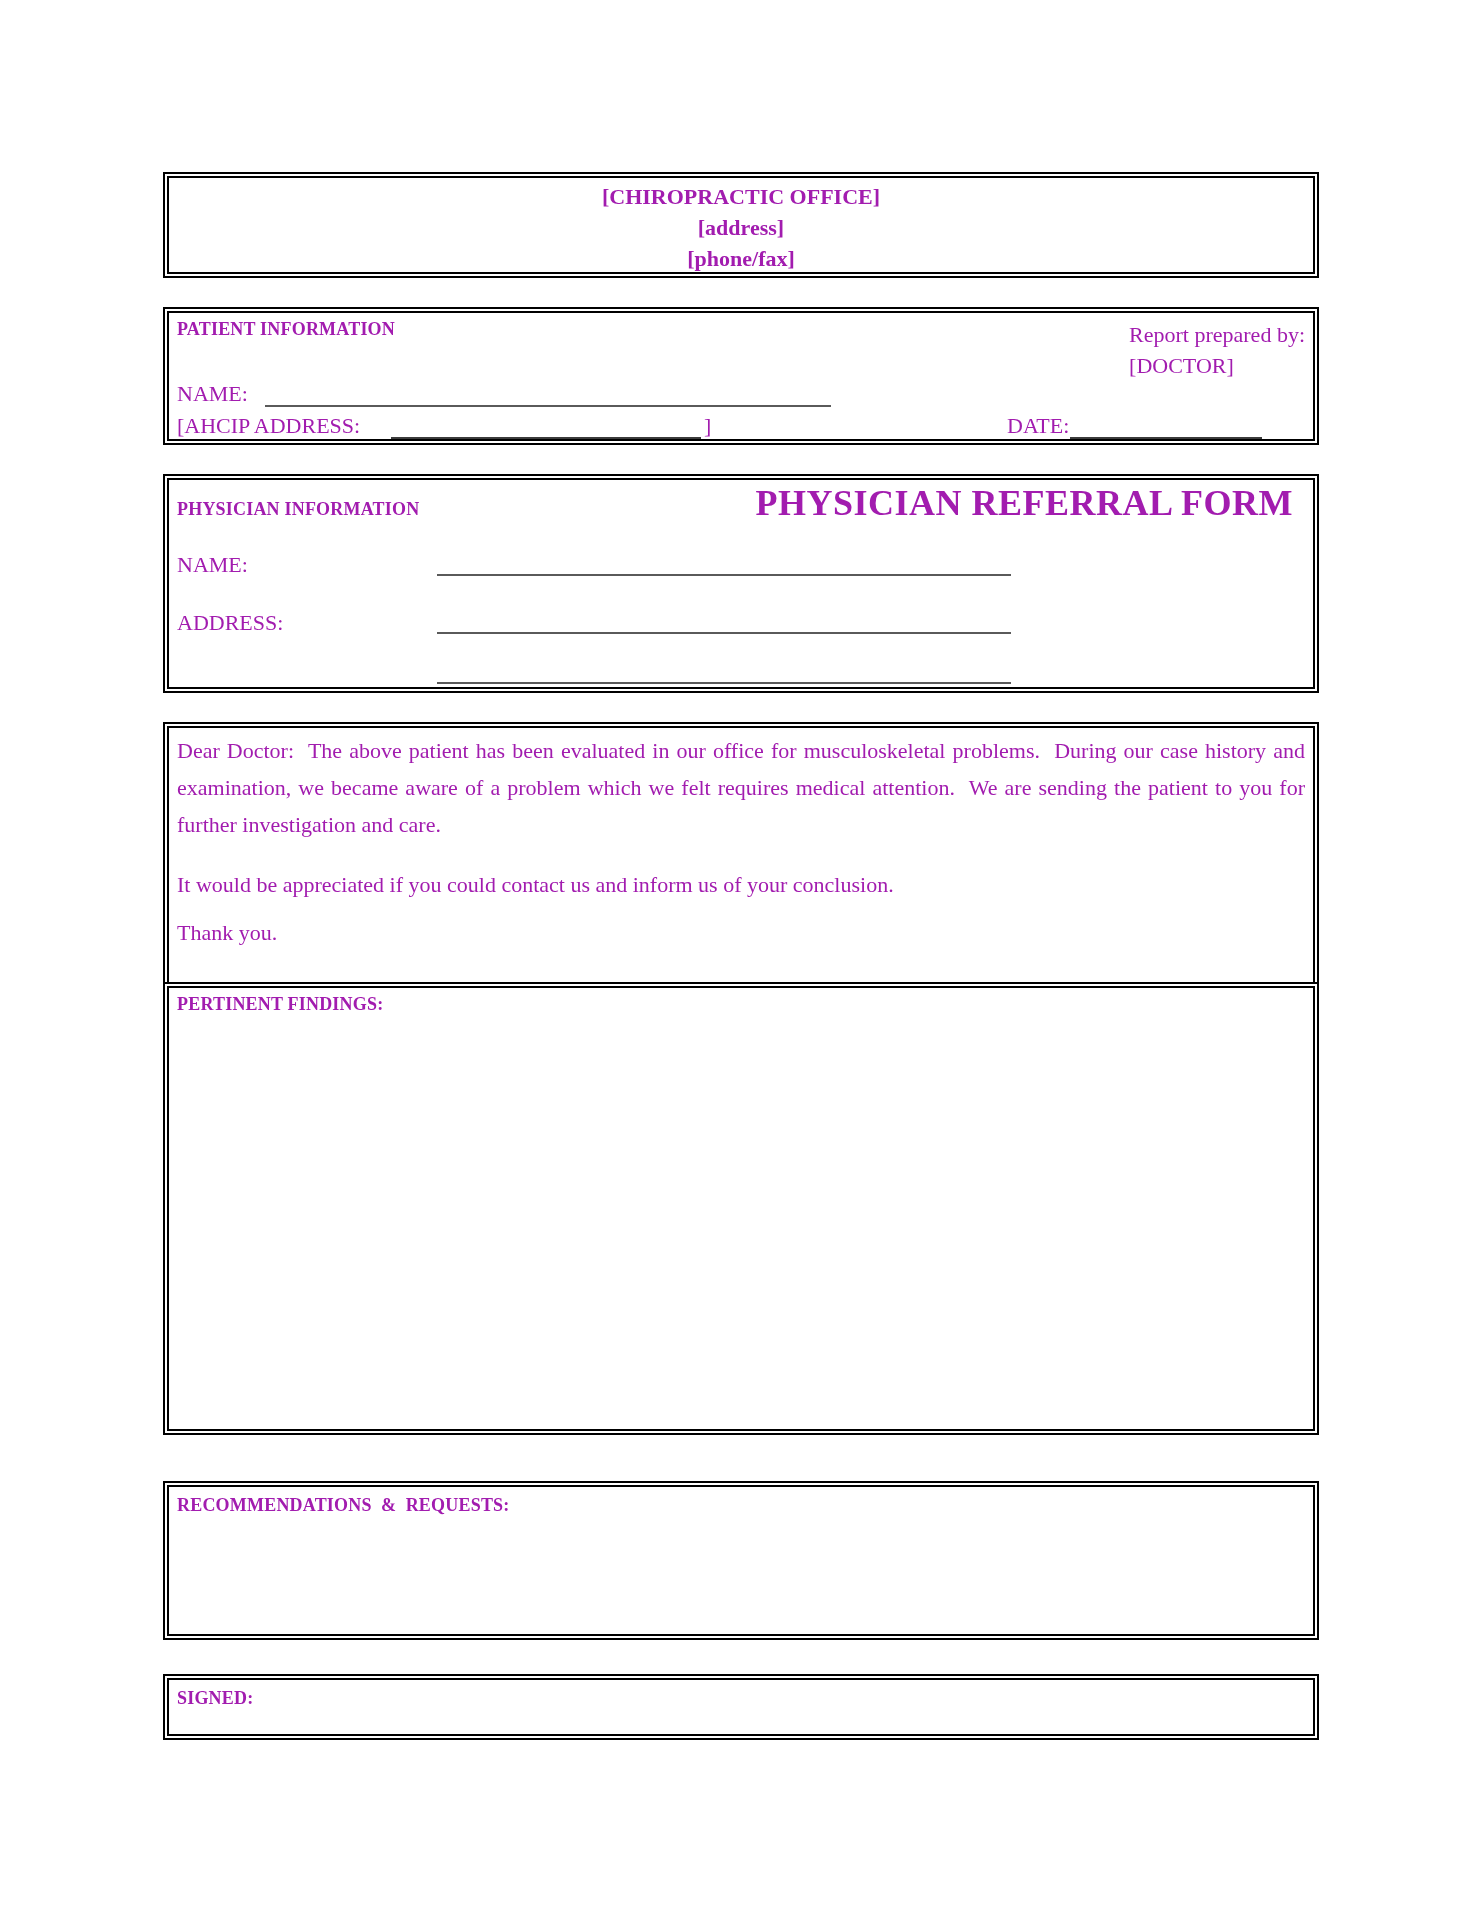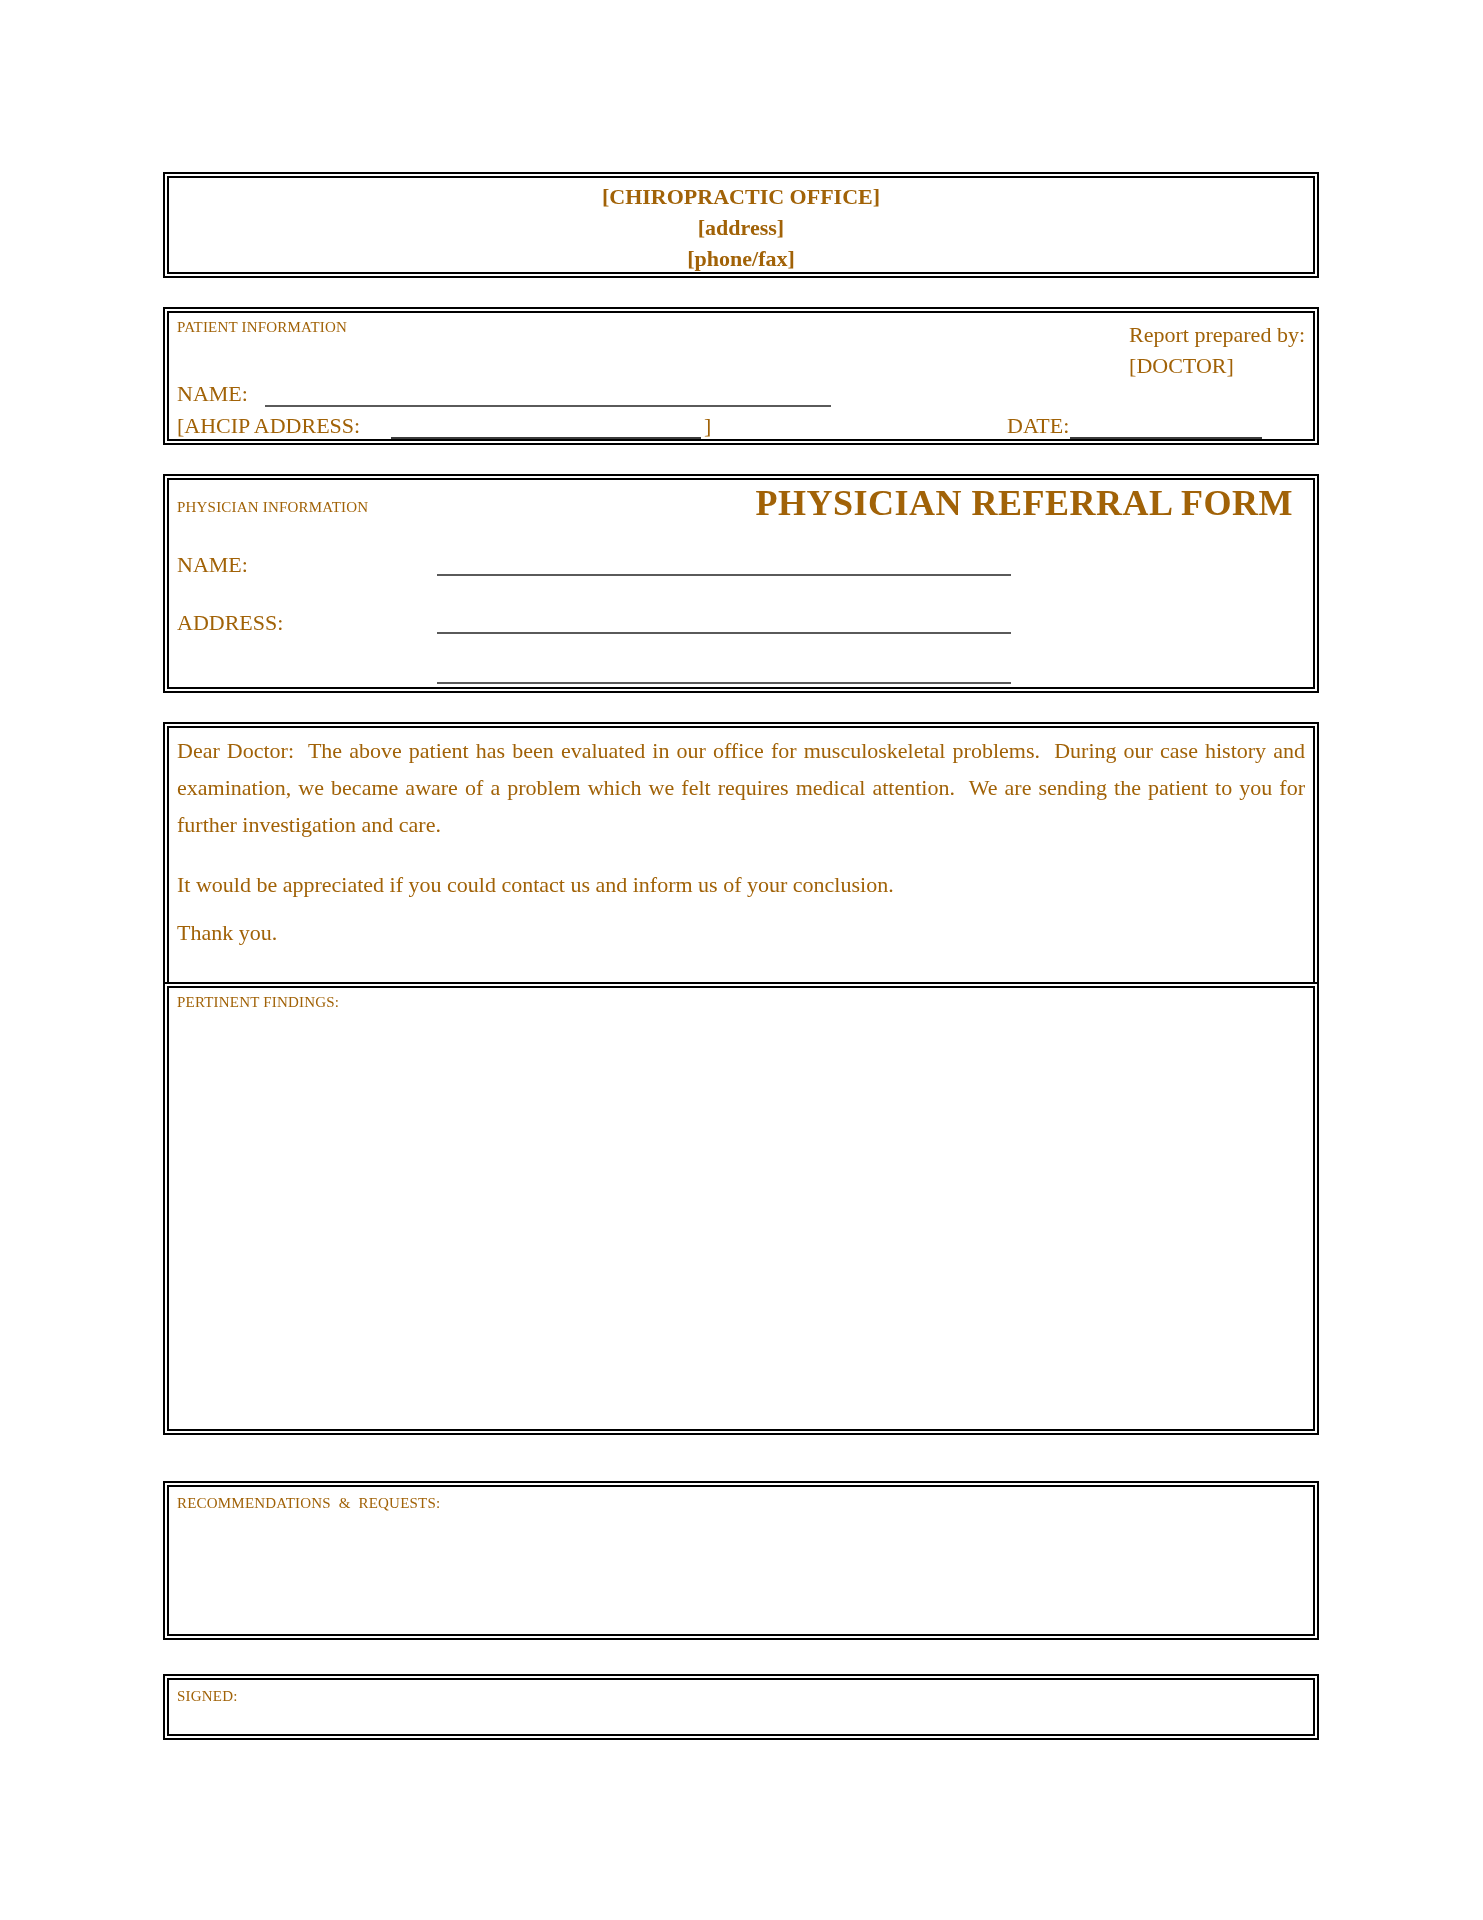--- a/index.html
+++ b/index.html
@@ -2,21 +2,21 @@
 <html><head>
 <meta charset="utf-8">
 <style>
   html, body { margin: 0; padding: 0; background: #ffffff; }
   #page {
     position: relative;
     width: 1483px;
     height: 1920px;
     background: #ffffff;
     font-family: "Liberation Serif", "DejaVu Serif", serif;
-    color: #a16207;
+    color: #a21caf;
     overflow: hidden;
   }
   
   .dbox {
     position: absolute;
     left: 163px;
     width: 1156px;
     box-sizing: border-box;
     border: 2px solid #000;
     padding: 2px;
@@ -25,22 +25,22 @@
   .dbox-inner {
     position: relative;
     box-sizing: border-box;
     border: 2px solid #000;
     width: 100%;
     height: 100%;
     background: #fff;
   }
   .abs { position: absolute; }
   .section-title {
-    font-weight: normal;
-    font-size: 15px;
+    font-weight: bold;
+    font-size: 18px;
     white-space: pre-wrap;
     letter-spacing: 0.2px;
   }
   .plain-label { font-size: 22px; white-space: pre; }
   .center-line { text-align: center; font-weight: bold; font-size: 22px; line-height: 31px; }
   .fill-line {
     position: absolute;
     height: 22px;
     border-bottom: 2px solid #5a5a5a;
   }

